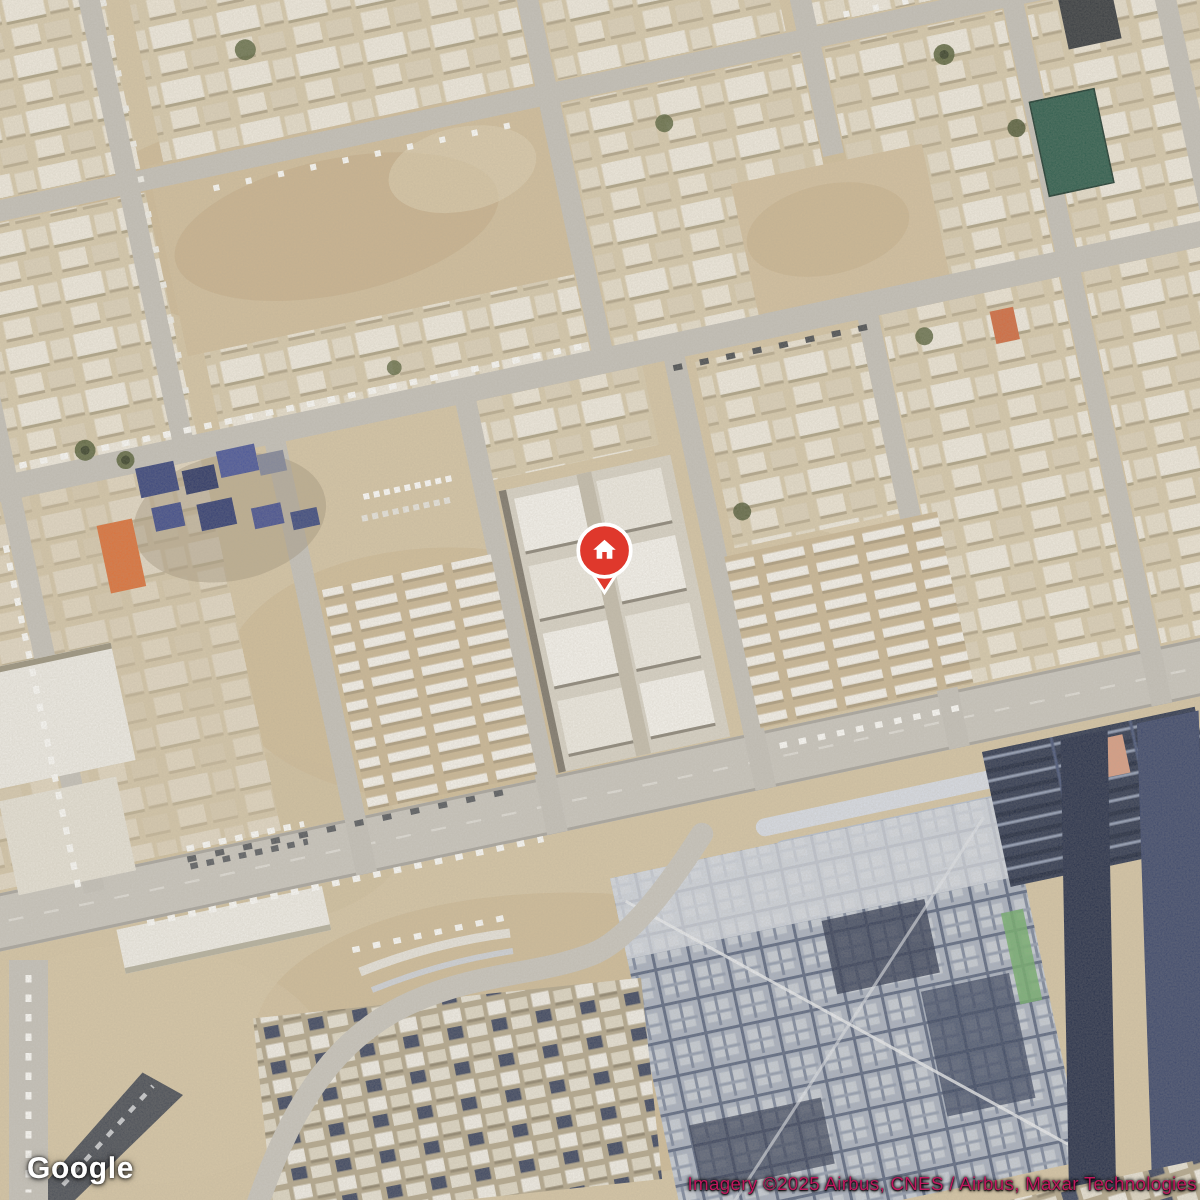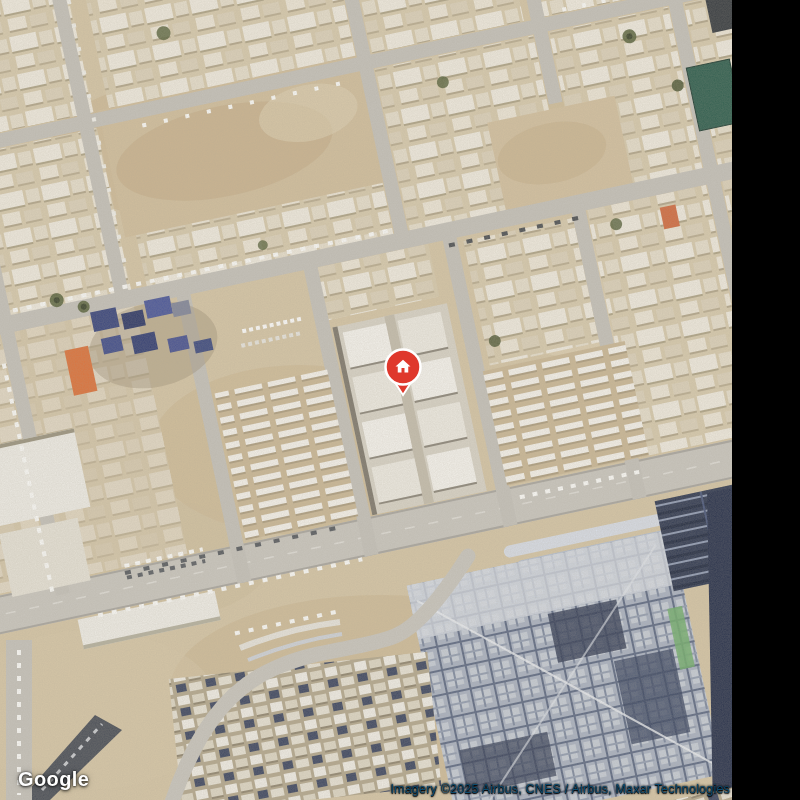--- a/index.html
+++ b/index.html
@@ -1,32 +1,32 @@
 <!DOCTYPE html>
 <html style="--pin: #df382c;"><head>
 <meta charset="utf-8">
 <style>
   html,body{margin:0;padding:0;background:#000;}
   .stage{
-    position:relative;width:732px;height:800px;overflow:hidden;
+    position:relative;width:800px;height:800px;overflow:hidden;
     font-family:"Liberation Sans",sans-serif;cursor:grab;background:#d6c6a6;
   }
   .imagery{position:absolute;left:0;top:0;width:800px;height:800px;display:block;}
   .marker{position:absolute;left:381px;top:347px;width:44px;height:58px;cursor:pointer;}
   .marker svg{display:block;}
   .pin{fill:var(--pin,#df382c);}
   .logo{
     position:absolute;left:18px;bottom:9px;
     font-size:20px;font-weight:bold;letter-spacing:.4px;color:#fff;
     text-shadow:0 1px 3px rgba(0,0,0,.75),0 0 2px rgba(0,0,0,.6),0 0 6px rgba(0,0,0,.35);
     cursor:pointer;user-select:none;
   }
   .attribution{
     position:absolute;right:2px;bottom:4px;
-    font-size:12.5px;color:#0c4a6e;letter-spacing:.2px;white-space:nowrap;
+    font-size:12.5px;color:#be185d;letter-spacing:.2px;white-space:nowrap;
     text-shadow:0 0 2px #000,0 0 3px #000,0 1px 1px #000;
   }
 </style>
 </head>
 <body>
 
 <div class="stage">
 
   <svg class="imagery" viewBox="0 0 800 800" xmlns="http://www.w3.org/2000/svg">
     <defs>

